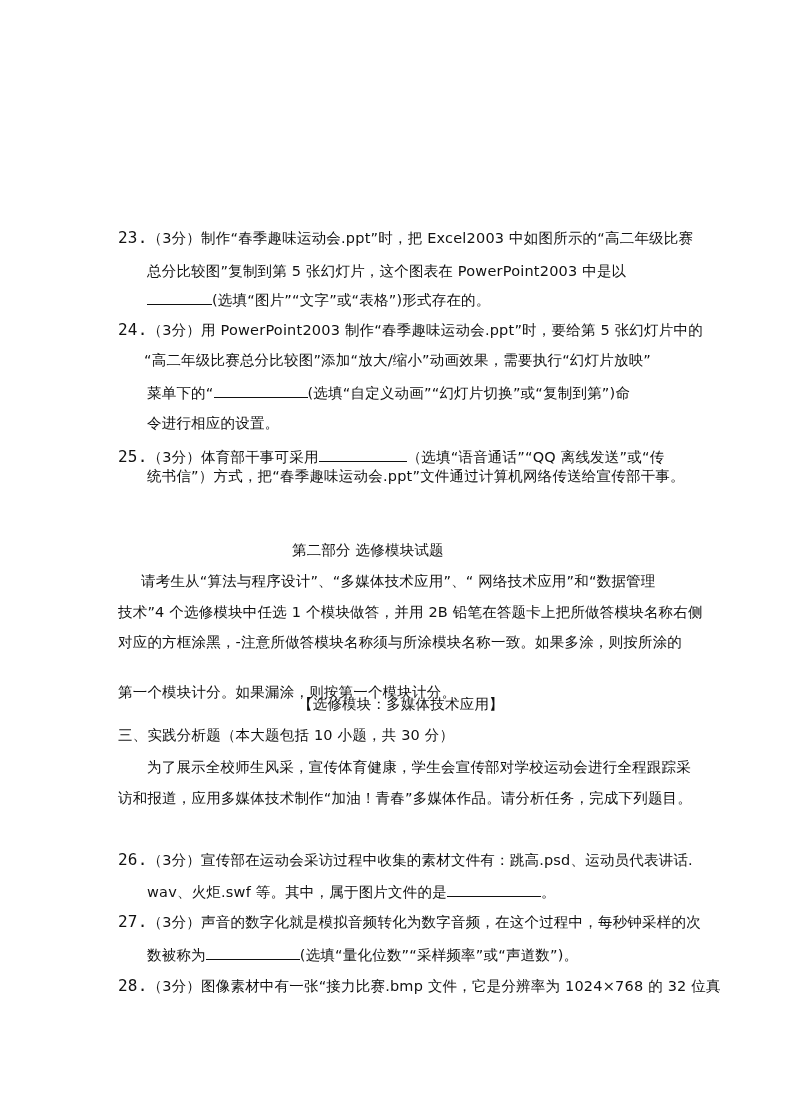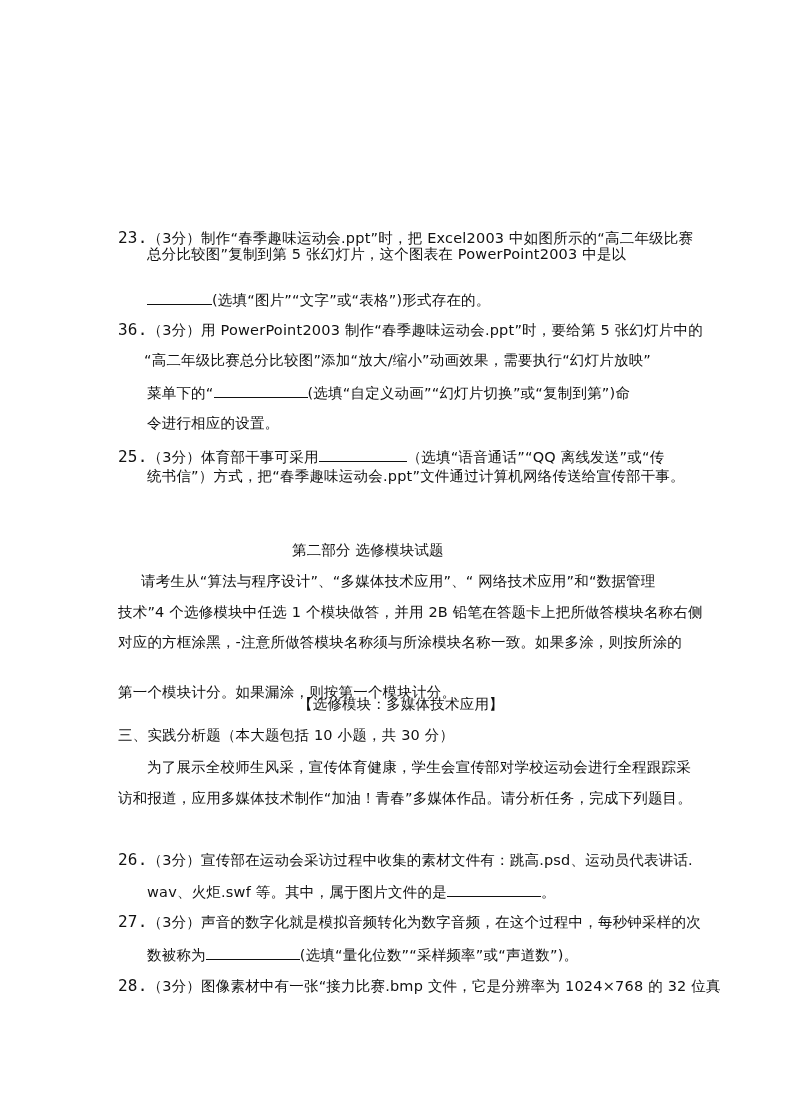--- a/index.html
+++ b/index.html
@@ -8,29 +8,29 @@
   .line { position: absolute; font-size: 14.5px; line-height: 20px; white-space: nowrap; letter-spacing: 0.2px; }
   .mono { font-family: "DejaVu Sans Mono", "Liberation Mono", monospace; font-size: 16px; }
   .blank { display: inline-block; border-bottom: 1px solid #111; height: 15px; vertical-align: baseline; }
 </style>
 </head>
 <body>
 
 <div class="line" style="left:118px; top:228px;">
   <span class="mono">23.</span><span>（3分）</span><span>制作“春季趣味运动会.ppt”时，把 Excel2003 中如图所示的“高二年级比赛</span>
 </div>
-<div class="line" style="left:147px; top:244px;">
+<div class="line" style="left:147px; top:261px;">
   <span>总分比较图”复制到第 5 张幻灯片，这个图表在 PowerPoint2003 中是以</span>
 </div>
 <div class="line" style="left:147px; top:289px;">
   <span class="blank" style="width:65px;"></span><span>(选填“图片”“文字”或“表格”)形式存在的。</span>
 </div>
 
 <div class="line" style="left:118px; top:320px;">
-  <span class="mono">36.</span><span>（3分）</span><span>用 PowerPoint2003 制作“春季趣味运动会.ppt”时，要给第 5 张幻灯片中的</span>
+  <span class="mono">24.</span><span>（3分）</span><span>用 PowerPoint2003 制作“春季趣味运动会.ppt”时，要给第 5 张幻灯片中的</span>
 </div>
 <div class="line" style="left:144px; top:350px;">
   <span>“高二年级比赛总分比较图”添加“放大/缩小”动画效果，需要执行“幻灯片放映”</span>
 </div>
 <div class="line" style="left:147px; top:382px;">
   <span>菜单下的“</span><span class="blank" style="width:94px;"></span><span>(选填“自定义动画”“幻灯片切换”或“复制到第”)命</span>
 </div>
 <div class="line" style="left:147px; top:413px;">
   <span>令进行相应的设置。</span>
 </div>

